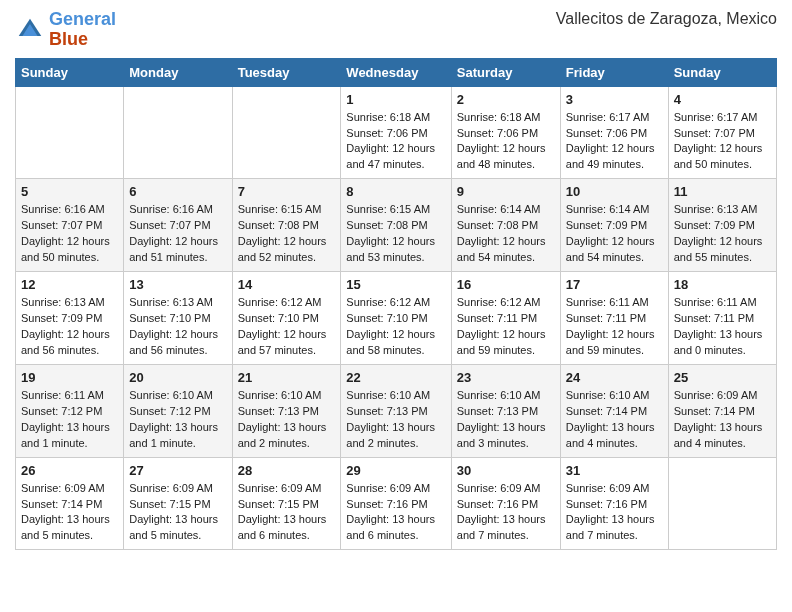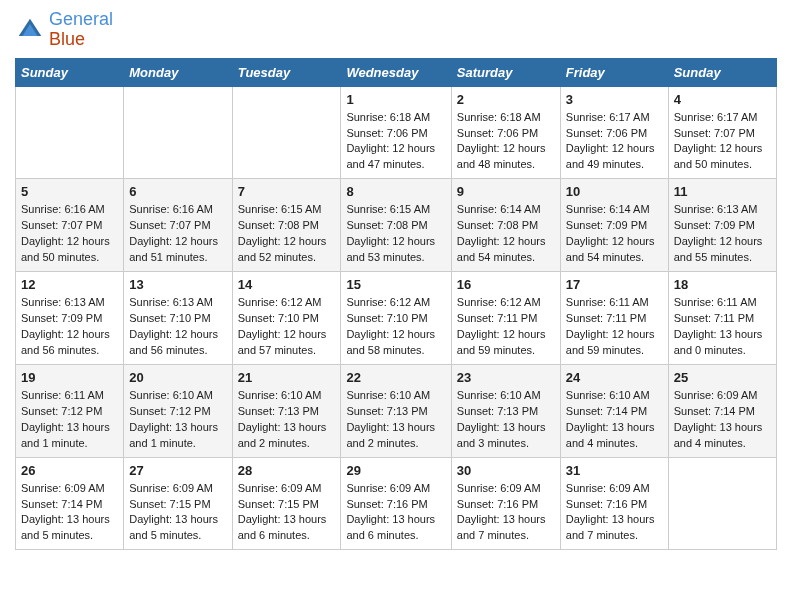--- a/index.html
+++ b/index.html
@@ -16,21 +16,21 @@
       align-items: flex-start;
       margin-bottom: 8px;
     }
     .logo {
       display: flex;
       align-items: center;
       gap: 4px;
     }
     .logo-text {
       font-size: 18px;
-      font-weight: normal;
+      font-weight: bold;
       color: #1a3c6e;
       line-height: 1.1;
     }
     .logo-text span {
       color: #4a90d9;
     }
     .logo-icon {
       width: 30px;
       height: 30px;
     }
@@ -53,21 +53,20 @@
       border: 1px solid #ccc;
     }
     .calendar th {
       background-color: #2e6da4;
       color: #fff;
       font-size: 13px;
       font-weight: bold;
       padding: 6px 5px;
       text-align: left;
       border: 1px solid #2e6da4;
-      font-style: italic;
     }
     .calendar td {
       vertical-align: top;
       padding: 5px 5px;
       font-size: 10.5px;
       color: #222;
       border: 1px solid #ccc;
       width: 113px;
       min-height: 80px;
     }
@@ -103,20 +102,21 @@
     <svg class="logo-icon" viewBox="0 0 40 40">
       <polygon points="20,5 35,28 5,28" fill="#2e6da4"></polygon>
       <polygon points="20,12 30,28 10,28" fill="#4a90d9"></polygon>
     </svg>
     <div class="logo-text">
       <div><span>General</span></div>
       <div style="color:#c2410c;">Blue</div>
     </div>
   </div>
   <div class="title-area">
+    <div class="location-title">Vallecitos de Zaragoza, Mexico</div>
   </div>
 </div>
 
 <table class="calendar">
   <thead>
     <tr>
     <th>Sunday</th>
         <th>Monday</th>
         <th>Tuesday</th>
         <th>Wednesday</th>

